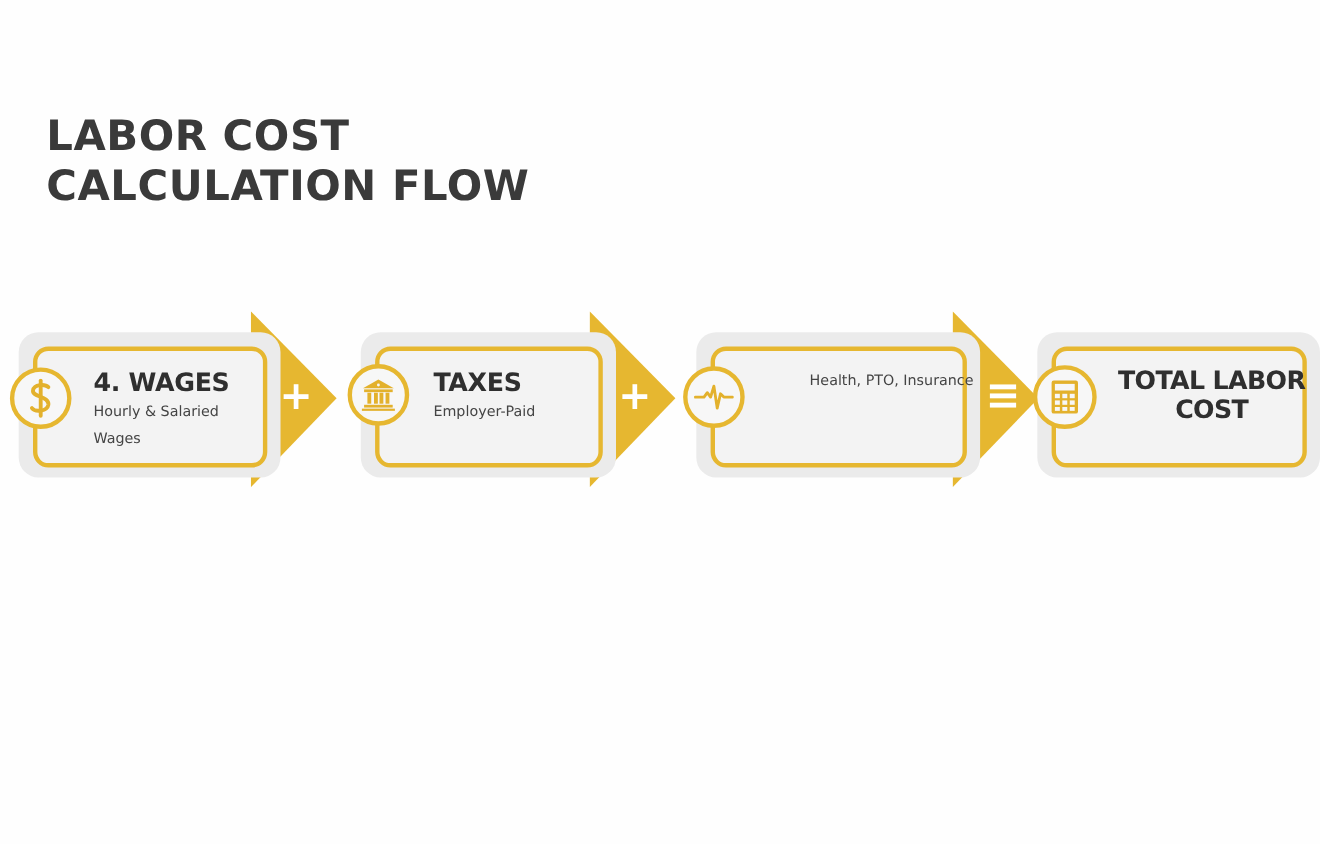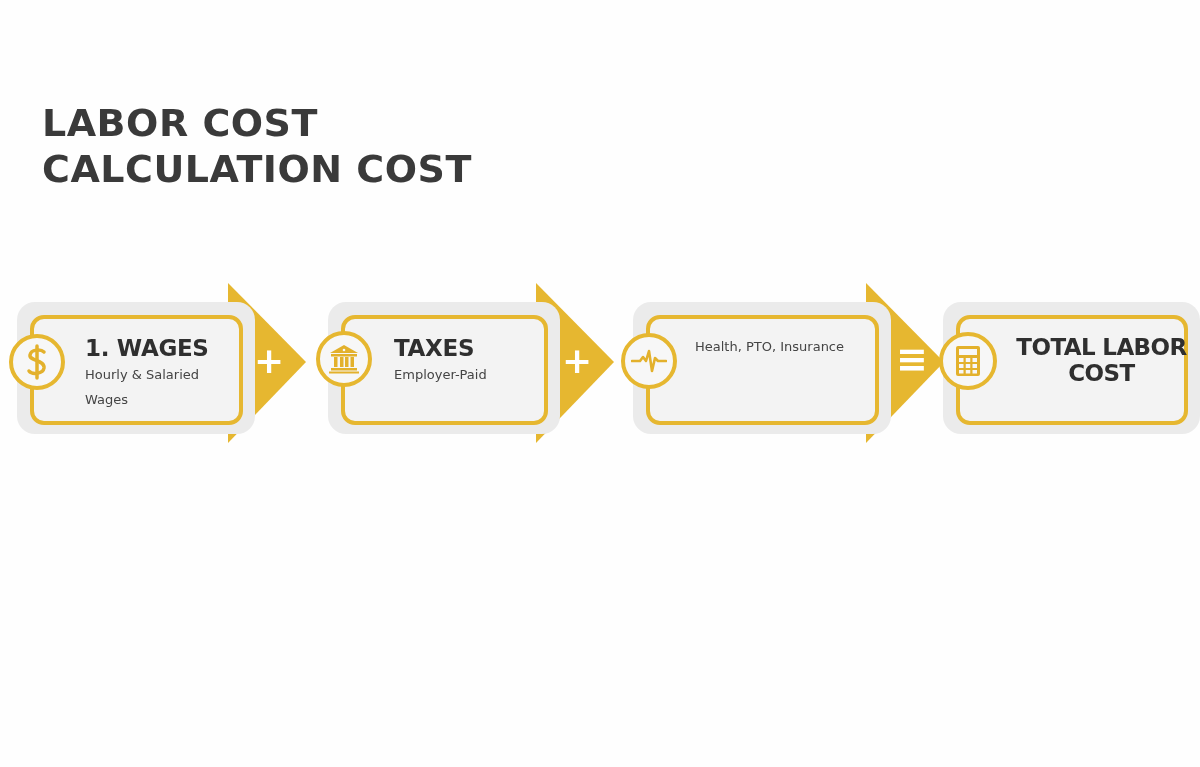--- a/index.html
+++ b/index.html
@@ -110,21 +110,21 @@
       letter-spacing: -0.6px;
     }
   </style>
 </head>
 <body>
 
 <div class="page">
 
   <h1 class="title">
     <span>LABOR COST</span>
-    <span>CALCULATION COST</span>
+    <span>CALCULATION FLOW</span>
   </h1>
 
   <div class="arrow" style="left:228px;">
     <svg width="80" height="162" viewBox="0 0 80 162">
       <path d="M0 0 L78 79 L0 160 Z" fill="#e6b730"></path>
     </svg>
     <span class="op">+</span>
   </div>
 
   <div class="arrow" style="left:536px;">
@@ -143,21 +143,21 @@
 
   <div class="card" style="left:17px; width:238px;">
     <div class="inner"></div>
     <div class="icon-circle" style="left:-8px; top:32px;">
       <svg width="28" height="36" viewBox="0 0 28 36">
         <path d="M21 8 C18 5 8 5 7 11 C6 17 22 16 21 24 C20 30 9 31 6 27" fill="none" stroke="#e3b12c" stroke-width="3.5" stroke-linecap="round"></path>
         <line x1="14" y1="2" x2="14" y2="34" stroke="#e3b12c" stroke-width="3.5" stroke-linecap="round"></line>
       </svg>
     </div>
     <div class="text">
-      <div class="label">1. WAGES</div>
+      <div class="label">4. WAGES</div>
       <div class="sub">Hourly &amp; Salaried Wages</div>
     </div>
   </div>
 
   <div class="card" style="left:328px; width:232px;text-decoration:underline;">
     <div class="inner"></div>
     <div class="icon-circle" style="left:-12px; top:29px;">
       <svg width="32" height="30" viewBox="0 0 32 30">
         <path d="M16 1 L30 9 L2 9 Z" fill="#e3b12c"></path>
         <circle cx="16" cy="6" r="1.3" fill="#f7f7f7"></circle>
@@ -177,21 +177,21 @@
   </div>
 
   <div class="card" style="left:633px; width:258px;">
     <div class="inner"></div>
     <div class="icon-circle" style="left:-12px; top:31px;">
       <svg width="36" height="24" viewBox="0 0 36 24">
         <path d="M1 12 L9 12 L12 8 L15 12 L18 2 L21 22 L24 9 L27 12 L35 12" fill="none" stroke="#e3b12c" stroke-width="2.6" stroke-linejoin="round" stroke-linecap="round"></path>
       </svg>
     </div>
     <div class="text" style="left:62px;">
-      <div class="sub" style="width:190px;">Health, PTO, Insurance</div>
+      <div class="sub" style="width:190px;text-align:right;">Health, PTO, Insurance</div>
     </div>
   </div>
 
   <div class="card total" style="left:943px; width:244px;padding-left:13px;">
     <div class="inner"></div>
     <div class="icon-circle" style="left:-4px; top:30px; width:58px; height:58px;">
       <svg width="26" height="32" viewBox="0 0 26 32">
         <rect x="1" y="1" width="24" height="30" rx="2" fill="#e3b12c"></rect>
         <rect x="4" y="4" width="18" height="6" fill="#f7f7f7"></rect>
         <rect x="4" y="13" width="4.5" height="4" fill="#f7f7f7"></rect>

